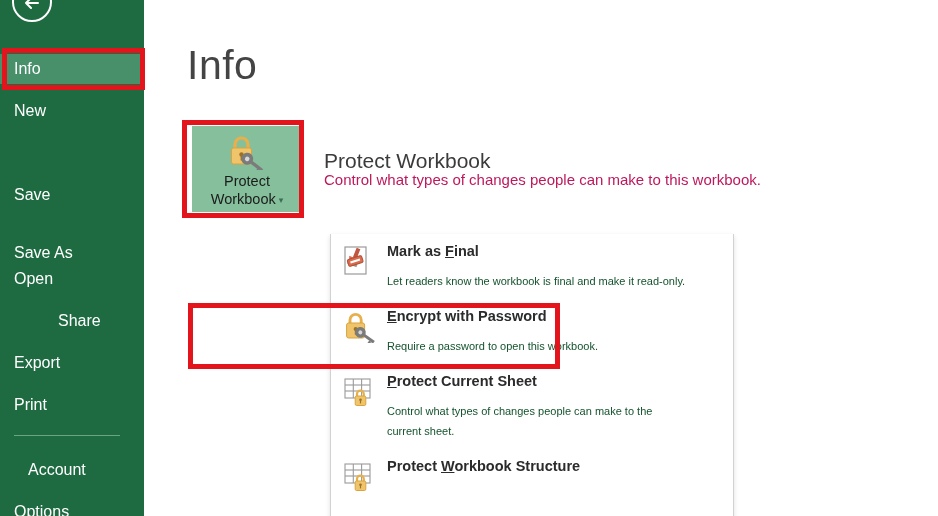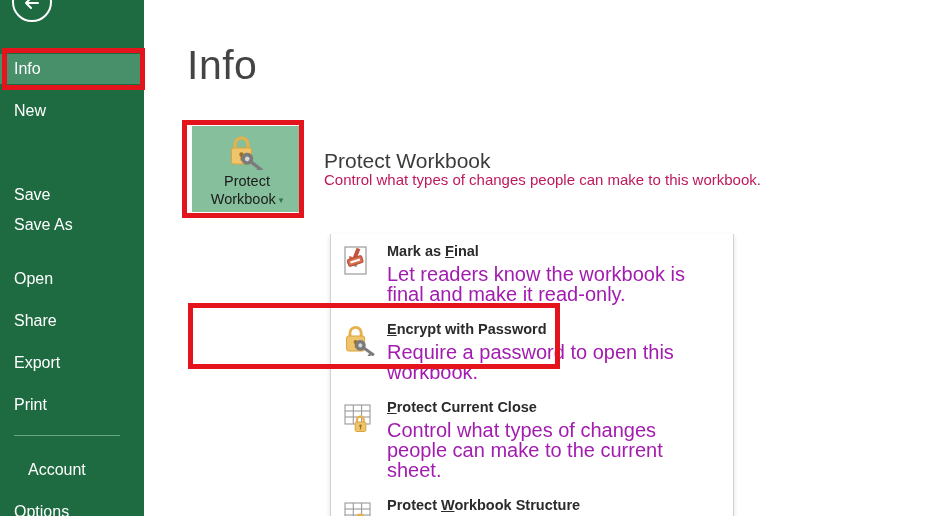--- a/index.html
+++ b/index.html
@@ -173,24 +173,24 @@
   .menu-item .mi-title {
     font-size: 14.5px;
     font-weight: bold;
     color: #2b2b2b;
     line-height: 19px;
   }
   .menu-item .mi-title .acc {
     text-decoration: underline;
   }
   .menu-item .mi-desc {
-    font-size: 20px;
-    color: #a21caf;
+    font-size: 11px;
+    color: #14532d;
     line-height: 20px;
-    margin-top: 3px;
+    margin-top: 10px;
     max-width: 300px;
   }
 
   
   .annot {
     position: absolute;
     border: 5px solid #e3141c;
     box-sizing: border-box;
     pointer-events: none;
   }
@@ -211,27 +211,27 @@
 
   <div class="nav-item selected" style="top:54px;">
     <span>Info</span>
   </div>
   <div class="nav-item" style="top:96px;">
     <span>New</span>
   </div>
   <div class="nav-item" style="top:180px;">
     <span>Save</span>
   </div>
-  <div class="nav-item" style="top:210px;">
+  <div class="nav-item" style="top:238px;">
     <span>Save As</span>
   </div>
   <div class="nav-item" style="top:264px;">
     <span>Open</span>
   </div>
-  <div class="nav-item" style="top:306px;">
+  <div class="nav-item" style="top:306px;margin-left:44px;">
     <span>Share</span>
   </div>
   <div class="nav-item" style="top:348px;">
     <span>Export</span>
   </div>
   <div class="nav-item" style="top:390px;">
     <span>Print</span>
   </div>
 
   <div id="sidebar-divider"></div>
@@ -319,21 +319,21 @@
           <line x1="2" y1="11" x2="27" y2="11"></line>
           <line x1="2" y1="17" x2="27" y2="17"></line>
           <line x1="10.3" y1="5" x2="10.3" y2="24"></line>
           <line x1="18.6" y1="5" x2="18.6" y2="24"></line>
         </g>
         <path d="M14 22.5 V20 a3.4 3.4 0 0 1 6.8 0 V22.5" stroke="#e8b04b" stroke-width="2.2" fill="none"></path>
         <rect x="12.2" y="22" width="10.6" height="9.5" rx="1.4" fill="#f0c46a" stroke="#d9a43c" stroke-width="1"></rect>
         <circle cx="17.5" cy="25.8" r="1.3" fill="#9a7226"></circle>
         <rect x="16.9" y="26.4" width="1.2" height="3" fill="#9a7226"></rect>
       </svg>
-      <div class="mi-title"><span></span><span class="acc">P</span><span>rotect Current Close</span></div>
+      <div class="mi-title"><span></span><span class="acc">P</span><span>rotect Current Sheet</span></div>
       <div class="mi-desc">Control what types of changes people can make to the current sheet.</div>
     </div>
 
     <div class="menu-item">
       <svg class="mi-icon" viewBox="0 0 34 34">
         <g stroke="#9a9a9a" stroke-width="1.1" fill="none">
           <rect x="2" y="5" width="25" height="19"></rect>
           <line x1="2" y1="11" x2="27" y2="11"></line>
           <line x1="2" y1="17" x2="27" y2="17"></line>
           <line x1="10.3" y1="5" x2="10.3" y2="24"></line>

